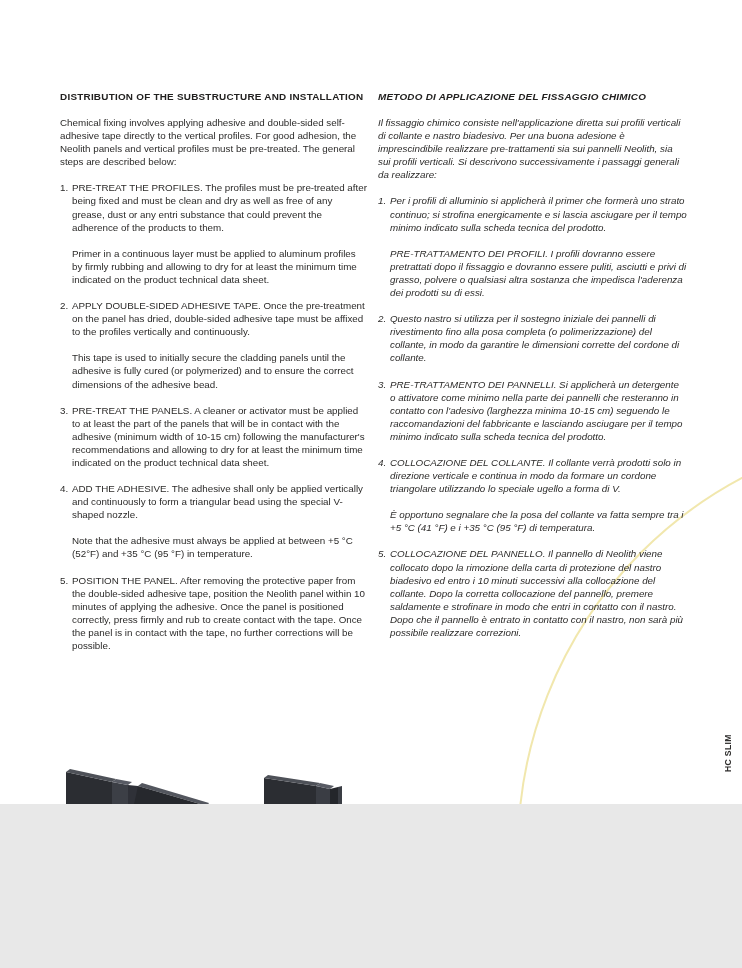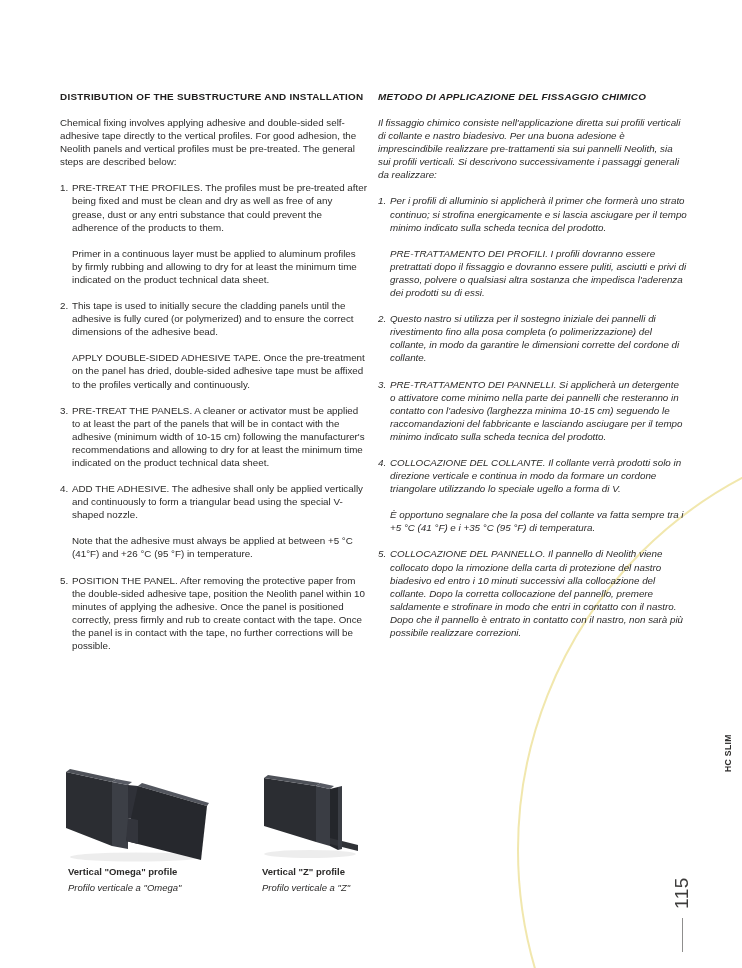--- a/index.html
+++ b/index.html
@@ -1,18 +1,18 @@
 <!DOCTYPE html>
 <html><head>
 <meta charset="utf-8">
 <style>
   html,body{margin:0;padding:0;background:#e8e8e8;}
   .page{
     position:relative;
-    width:742px;height:968px;
+    width:742px;height:804px;
     background:#ffffff;
     font-family:"Liberation Sans", sans-serif;
     color:#2c2b2a;
     overflow:hidden;
     margin:0 auto;
   }
   .arc-layer{position:absolute;left:0;top:0;width:742px;height:968px;z-index:0;}
   .col{position:absolute;top:90px;width:307px;z-index:1;font-size:9.8px;line-height:13.1px;}
   .col-left{left:60px;}
   .col-right{left:378px;width:309px;font-style:italic;}
@@ -58,33 +58,33 @@
     <p class="para">Chemical fixing involves applying adhesive and double-sided self-adhesive tape directly to the vertical profiles. For good adhesion, the Neolith panels and vertical profiles must be pre-treated. The general steps are described below:</p>
 
     <div class="item">
       <span class="num">1.</span>
       <p class="para">PRE-TREAT THE PROFILES. The profiles must be pre-treated after being fixed and must be clean and dry as well as free of any grease, dust or any entri substance that could prevent the adherence of the products to them.</p>
       <p class="para">Primer in a continuous layer must be applied to aluminum profiles by firmly rubbing and allowing to dry for at least the minimum time indicated on the product technical data sheet.</p>
     </div>
 
     <div class="item">
       <span class="num">2.</span>
+      <p class="para">APPLY DOUBLE-SIDED ADHESIVE TAPE. Once the pre-treatment on the panel has dried, double-sided adhesive tape must be affixed to the profiles vertically and continuously.</p>
       <p class="para">This tape is used to initially secure the cladding panels until the adhesive is fully cured (or polymerized) and to ensure the correct dimensions of the adhesive bead.</p>
-      <p class="para">APPLY DOUBLE-SIDED ADHESIVE TAPE. Once the pre-treatment on the panel has dried, double-sided adhesive tape must be affixed to the profiles vertically and continuously.</p>
     </div>
 
     <div class="item">
       <span class="num">3.</span>
       <p class="para">PRE-TREAT THE PANELS. A cleaner or activator must be applied to at least the part of the panels that will be in contact with the adhesive (minimum width of 10-15 cm) following the manufacturer's recommendations and allowing to dry for at least the minimum time indicated on the product technical data sheet.</p>
     </div>
 
     <div class="item">
       <span class="num">4.</span>
       <p class="para">ADD THE ADHESIVE. The adhesive shall only be applied vertically and continuously to form a triangular bead using the special V-shaped nozzle.</p>
-      <p class="para">Note that the adhesive must always be applied at between +5 °C (41°F) and +26 °C (95 °F) in temperature.</p>
+      <p class="para">Note that the adhesive must always be applied at between +5 °C (52°F) and +35 °C (95 °F) in temperature.</p>
     </div>
 
     <div class="item">
       <span class="num">5.</span>
       <p class="para">POSITION THE PANEL. After removing the protective paper from the double-sided adhesive tape, position the Neolith panel within 10 minutes of applying the adhesive. Once the panel is positioned correctly, press firmly and rub to create contact with the tape. Once the panel is in contact with the tape, no further corrections will be possible.</p>
     </div>
   </div>
 
   <div class="col col-right">
     <h1>METODO DI APPLICAZIONE DEL FISSAGGIO CHIMICO</h1>

